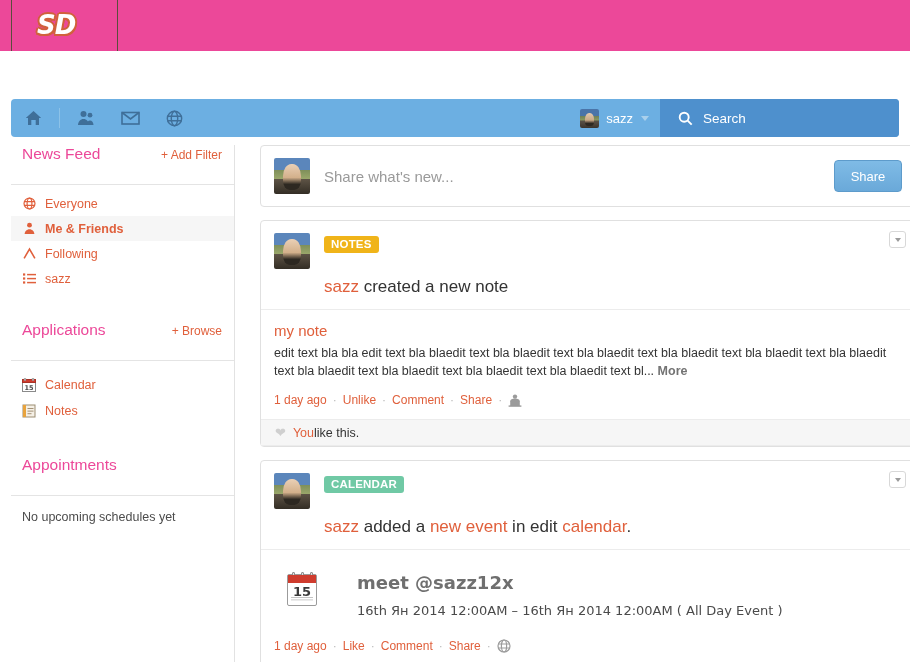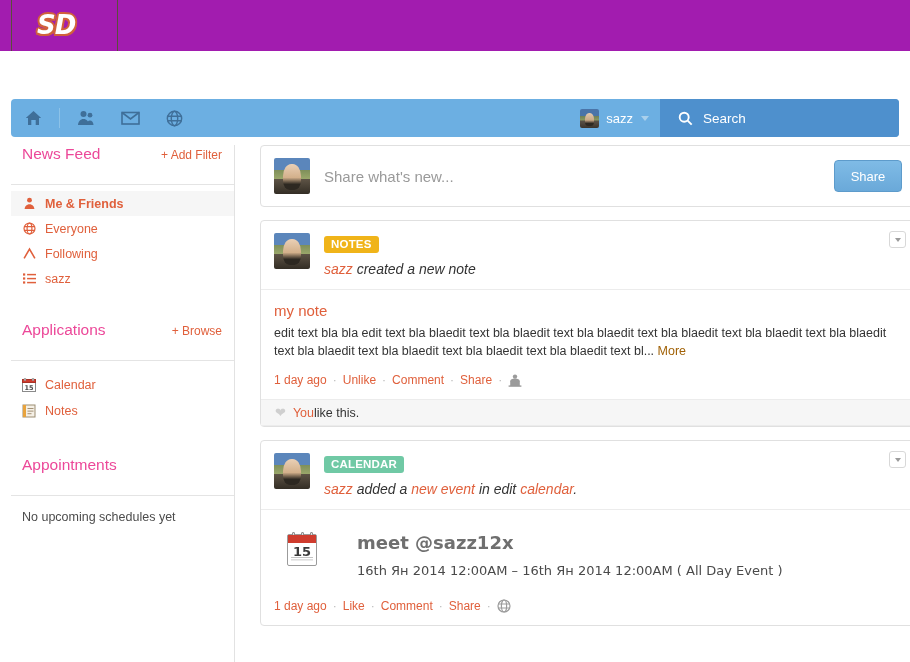--- a/index.html
+++ b/index.html
@@ -8,21 +8,21 @@
     background: #ffffff;
     font-family: "Liberation Sans", sans-serif;
     overflow: hidden;
   }
   * { box-sizing: border-box; }
 
   
   .topbar {
     position: absolute; left: 0; top: 0;
     width: 910px; height: 51px;
-    background: #a21caf;
+    background: #ec4899;
   }
   .topbar .cell-divider {
     position: absolute; top: 0; width: 1px; height: 51px;
     background: #5a4d3c;
   }
   .topbar .cell-divider.left  { left: 11px; }
   .topbar .cell-divider.right { left: 117px; }
   .logo {
     position: absolute; left: 37px; top: 9px;
     width: 62px; height: 32px;
@@ -196,21 +196,21 @@
     display: inline-block;
     padding: 2px 7px 3px 7px;
     border-radius: 3px;
     font-size: 11.5px; font-weight: bold;
     color: #ffffff;
     letter-spacing: 0.2px;
   }
   .badge.notes    { background: #f0b419; }
   .badge.calendar { background: #70c9a5; }
   .post-line {
-    margin-top: 8px; font-size: 14px; color: #333333; font-style: italic;
+    margin-top: 24px; font-size: 17px; color: #333333;
   }
   .post-line a { color: #e0603c; text-decoration: none; cursor: pointer; }
   .opt-btn {
     position: absolute; right: 9px; top: 10px;
     width: 17px; height: 17px;
     border: 1px solid #d8d8d8; border-radius: 3px;
     background: #ffffff;
     display:flex; align-items:center; justify-content:center;
     cursor: pointer;
   }
@@ -221,21 +221,21 @@
     border-top: 4px solid #9b9b9b;
   }
   .post-body { padding: 12px 13px 0 13px; }
   .note-title {
     font-size: 15px; color: #e0603c; cursor: pointer;
   }
   .note-text {
     margin-top: 5px; font-size: 12.5px; color: #333333;
     line-height: 18px;
   }
-  .note-text .more { color: #a16207; cursor: pointer; }
+  .note-text .more { color: #737373; cursor: pointer; font-weight: bold; }
   .actions {
     display: flex; align-items: center;
     padding: 13px 13px 12px 13px;
     font-size: 12px;
   }
   .actions .lnk { color: #e0603c; cursor: pointer; }
   .actions .dot { color: #b9b9b9; margin: 0 6px; }
   .actions .priv { display:flex; align-items:center; color:#8f8f8f; }
   .likebar {
     background: #f6f6f6;
@@ -353,38 +353,38 @@
 
 <div class="sidebar">
 
   <div class="side-sec-head">
     <span class="side-sec-title">News Feed</span>
     <span class="side-sec-action">+ Add Filter</span>
   </div>
   <div class="side-rule"></div>
 
   <div class="side-list">
-    <div class="side-item active">
-      <span class="ic">
-        <svg width="13" height="13" viewBox="0 0 14 14" fill="currentColor">
-          <circle cx="7" cy="3.4" r="2.6"></circle>
-            <path d="M1.8 13c0-2.9 2.3-5.2 5.2-5.2S12.2 10.1 12.2 13z"></path>
-        </svg>
-      </span>
-      <span>Me &amp; Friends</span>
-    </div>
     <div class="side-item">
       <span class="ic">
         <svg width="13" height="13" viewBox="0 0 14 14" fill="none" stroke="currentColor" stroke-width="1.3">
           <circle cx="7" cy="7" r="5.9"></circle>
             <ellipse cx="7" cy="7" rx="2.6" ry="5.9"></ellipse>
             <path d="M1.1 5h11.8M1.1 9h11.8"></path>
         </svg>
       </span>
       <span>Everyone</span>
+    </div>
+    <div class="side-item active">
+      <span class="ic">
+        <svg width="13" height="13" viewBox="0 0 14 14" fill="currentColor">
+          <circle cx="7" cy="3.4" r="2.6"></circle>
+            <path d="M1.8 13c0-2.9 2.3-5.2 5.2-5.2S12.2 10.1 12.2 13z"></path>
+        </svg>
+      </span>
+      <span>Me &amp; Friends</span>
     </div>
     <div class="side-item">
       <span class="ic">
         <svg width="13" height="13" viewBox="0 0 14 14" fill="none" stroke="currentColor" stroke-width="1.7">
           <path d="M1.2 12.2L7 2.2l5.8 10"></path>
         </svg>
       </span>
       <span>Following</span>
     </div>
     <div class="side-item">

